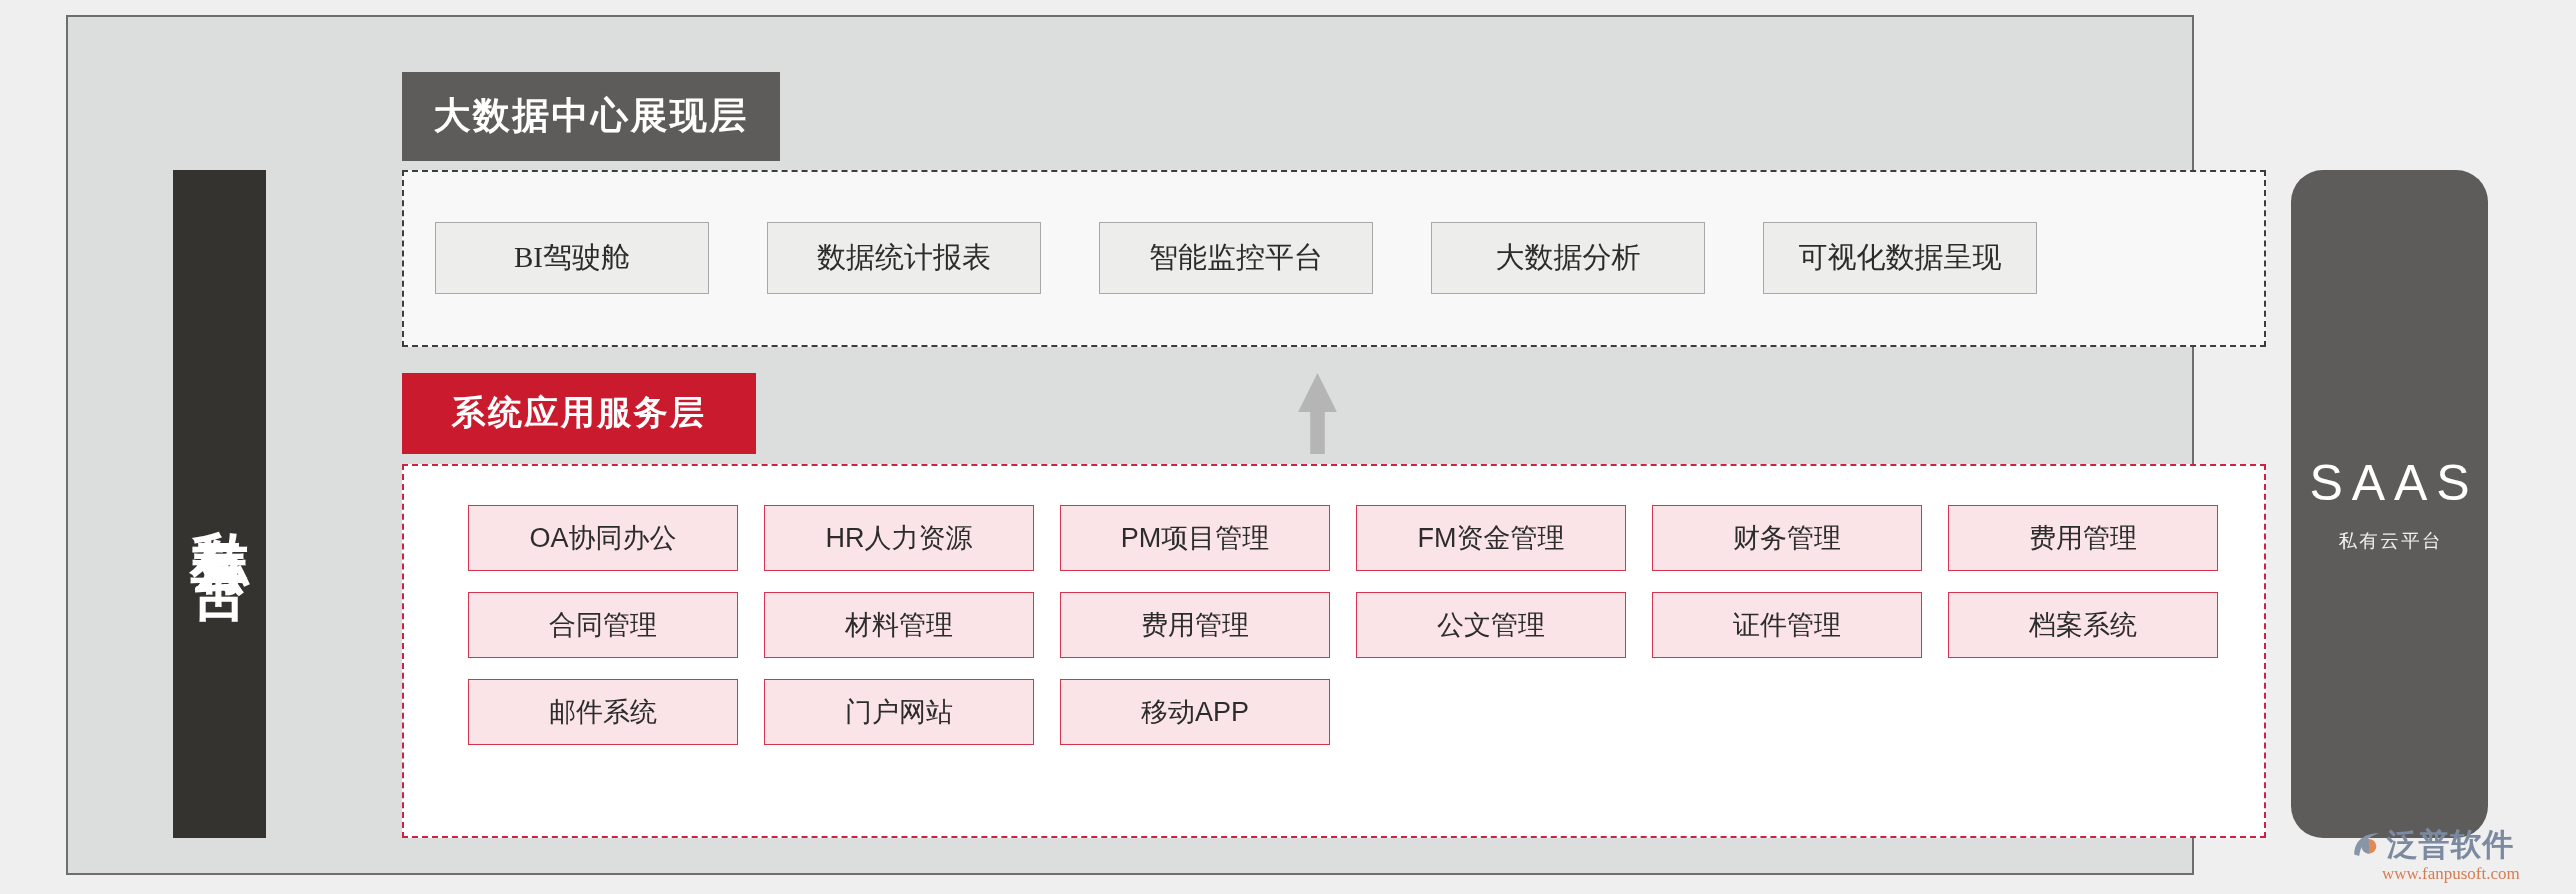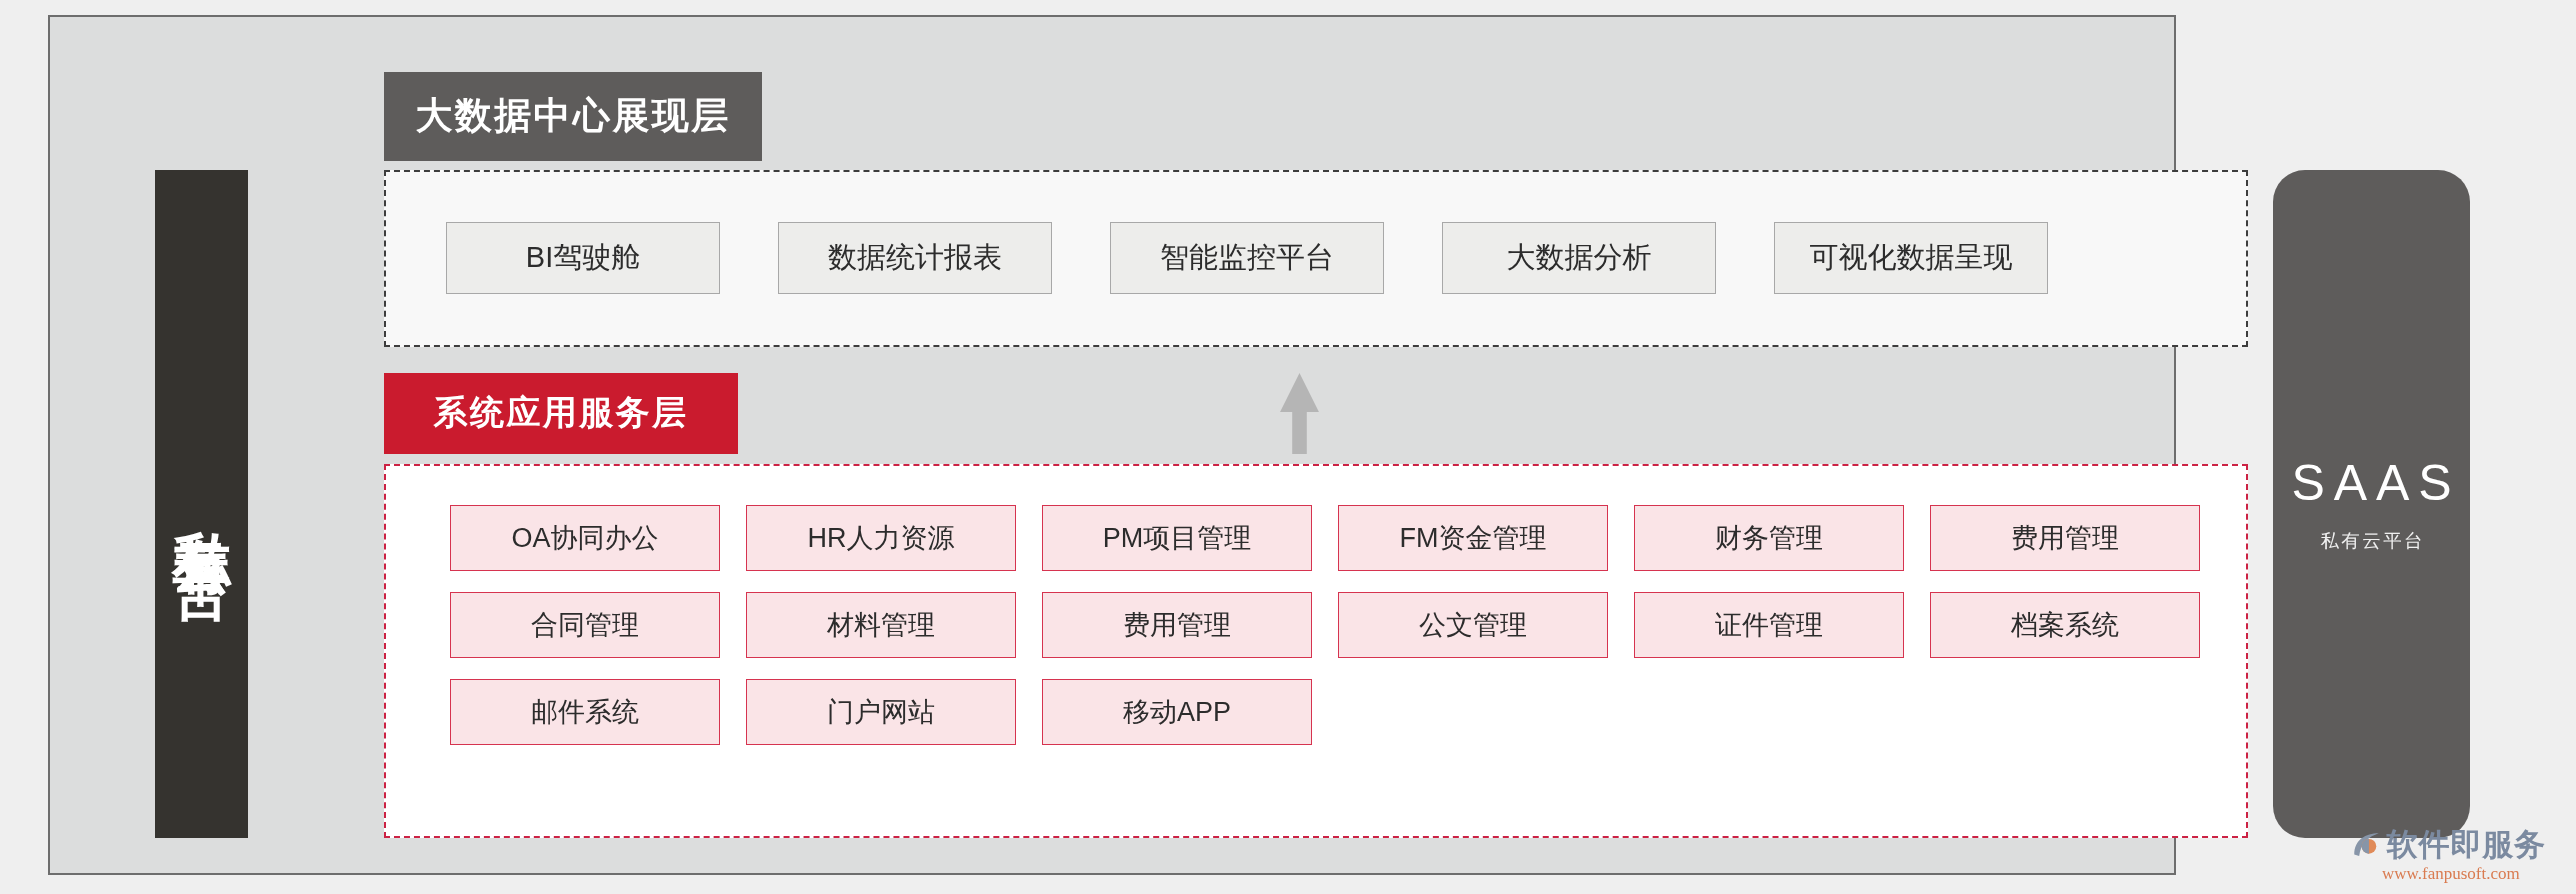--- a/index.html
+++ b/index.html
@@ -11,21 +11,21 @@
     width: 2576px;
     height: 894px;
     font-family: "Liberation Sans", "DejaVu Sans", sans-serif;
     overflow: hidden;
     position: relative;
   }
 
   
   #frame {
     position: absolute;
-    left: 48px;
+    left: 66px;
     top: 14.5px;
     width: 2128px;
     height: 860px;
     background: #dcdddd;
     border: 2.4px solid #6d6d6d;
     box-sizing: border-box;
   }
 
   
   #private-cloud-bar {
@@ -114,22 +114,23 @@
     position: absolute;
     left: 334px;
     top: 153px;
     width: 1864px;
     height: 177px;
     background: #f8f8f8;
     border: 2.4px dashed #3d3d3d;
     box-sizing: border-box;
     display: flex;
     align-items: center;
-    padding-left: 60px;
+    padding-left: 31px;
     gap: 58px;
+    font-family: Liberation Serif, serif;
   }
   .bd-box {
     width: 274px;
     height: 72px;
     background: #ededeb;
     border: 1.6px solid #a8a8a8;
     box-sizing: border-box;
     display: flex;
     align-items: center;
     justify-content: center;
@@ -264,17 +265,17 @@
 
 </div>
 
 <div id="watermark">
   <div class="wm-top">
     <svg width="31" height="31" viewBox="0 0 38 38">
       <path d="M4 30 C4 12, 18 4, 34 4 C22 8, 12 16, 10 32 Z" fill="#8795a8"></path>
       <circle cx="22" cy="20" r="9" fill="#e08a58"></circle>
       <path d="M22 11 A9 9 0 0 0 22 29 Z" fill="#8795a8"></path>
     </svg>
-    <span class="wm-name">软件即服务</span>
+    <span class="wm-name">泛普软件</span>
   </div>
   <div class="wm-url">www.fanpusoft.com</div>
 </div>
 
 
 </body></html>

